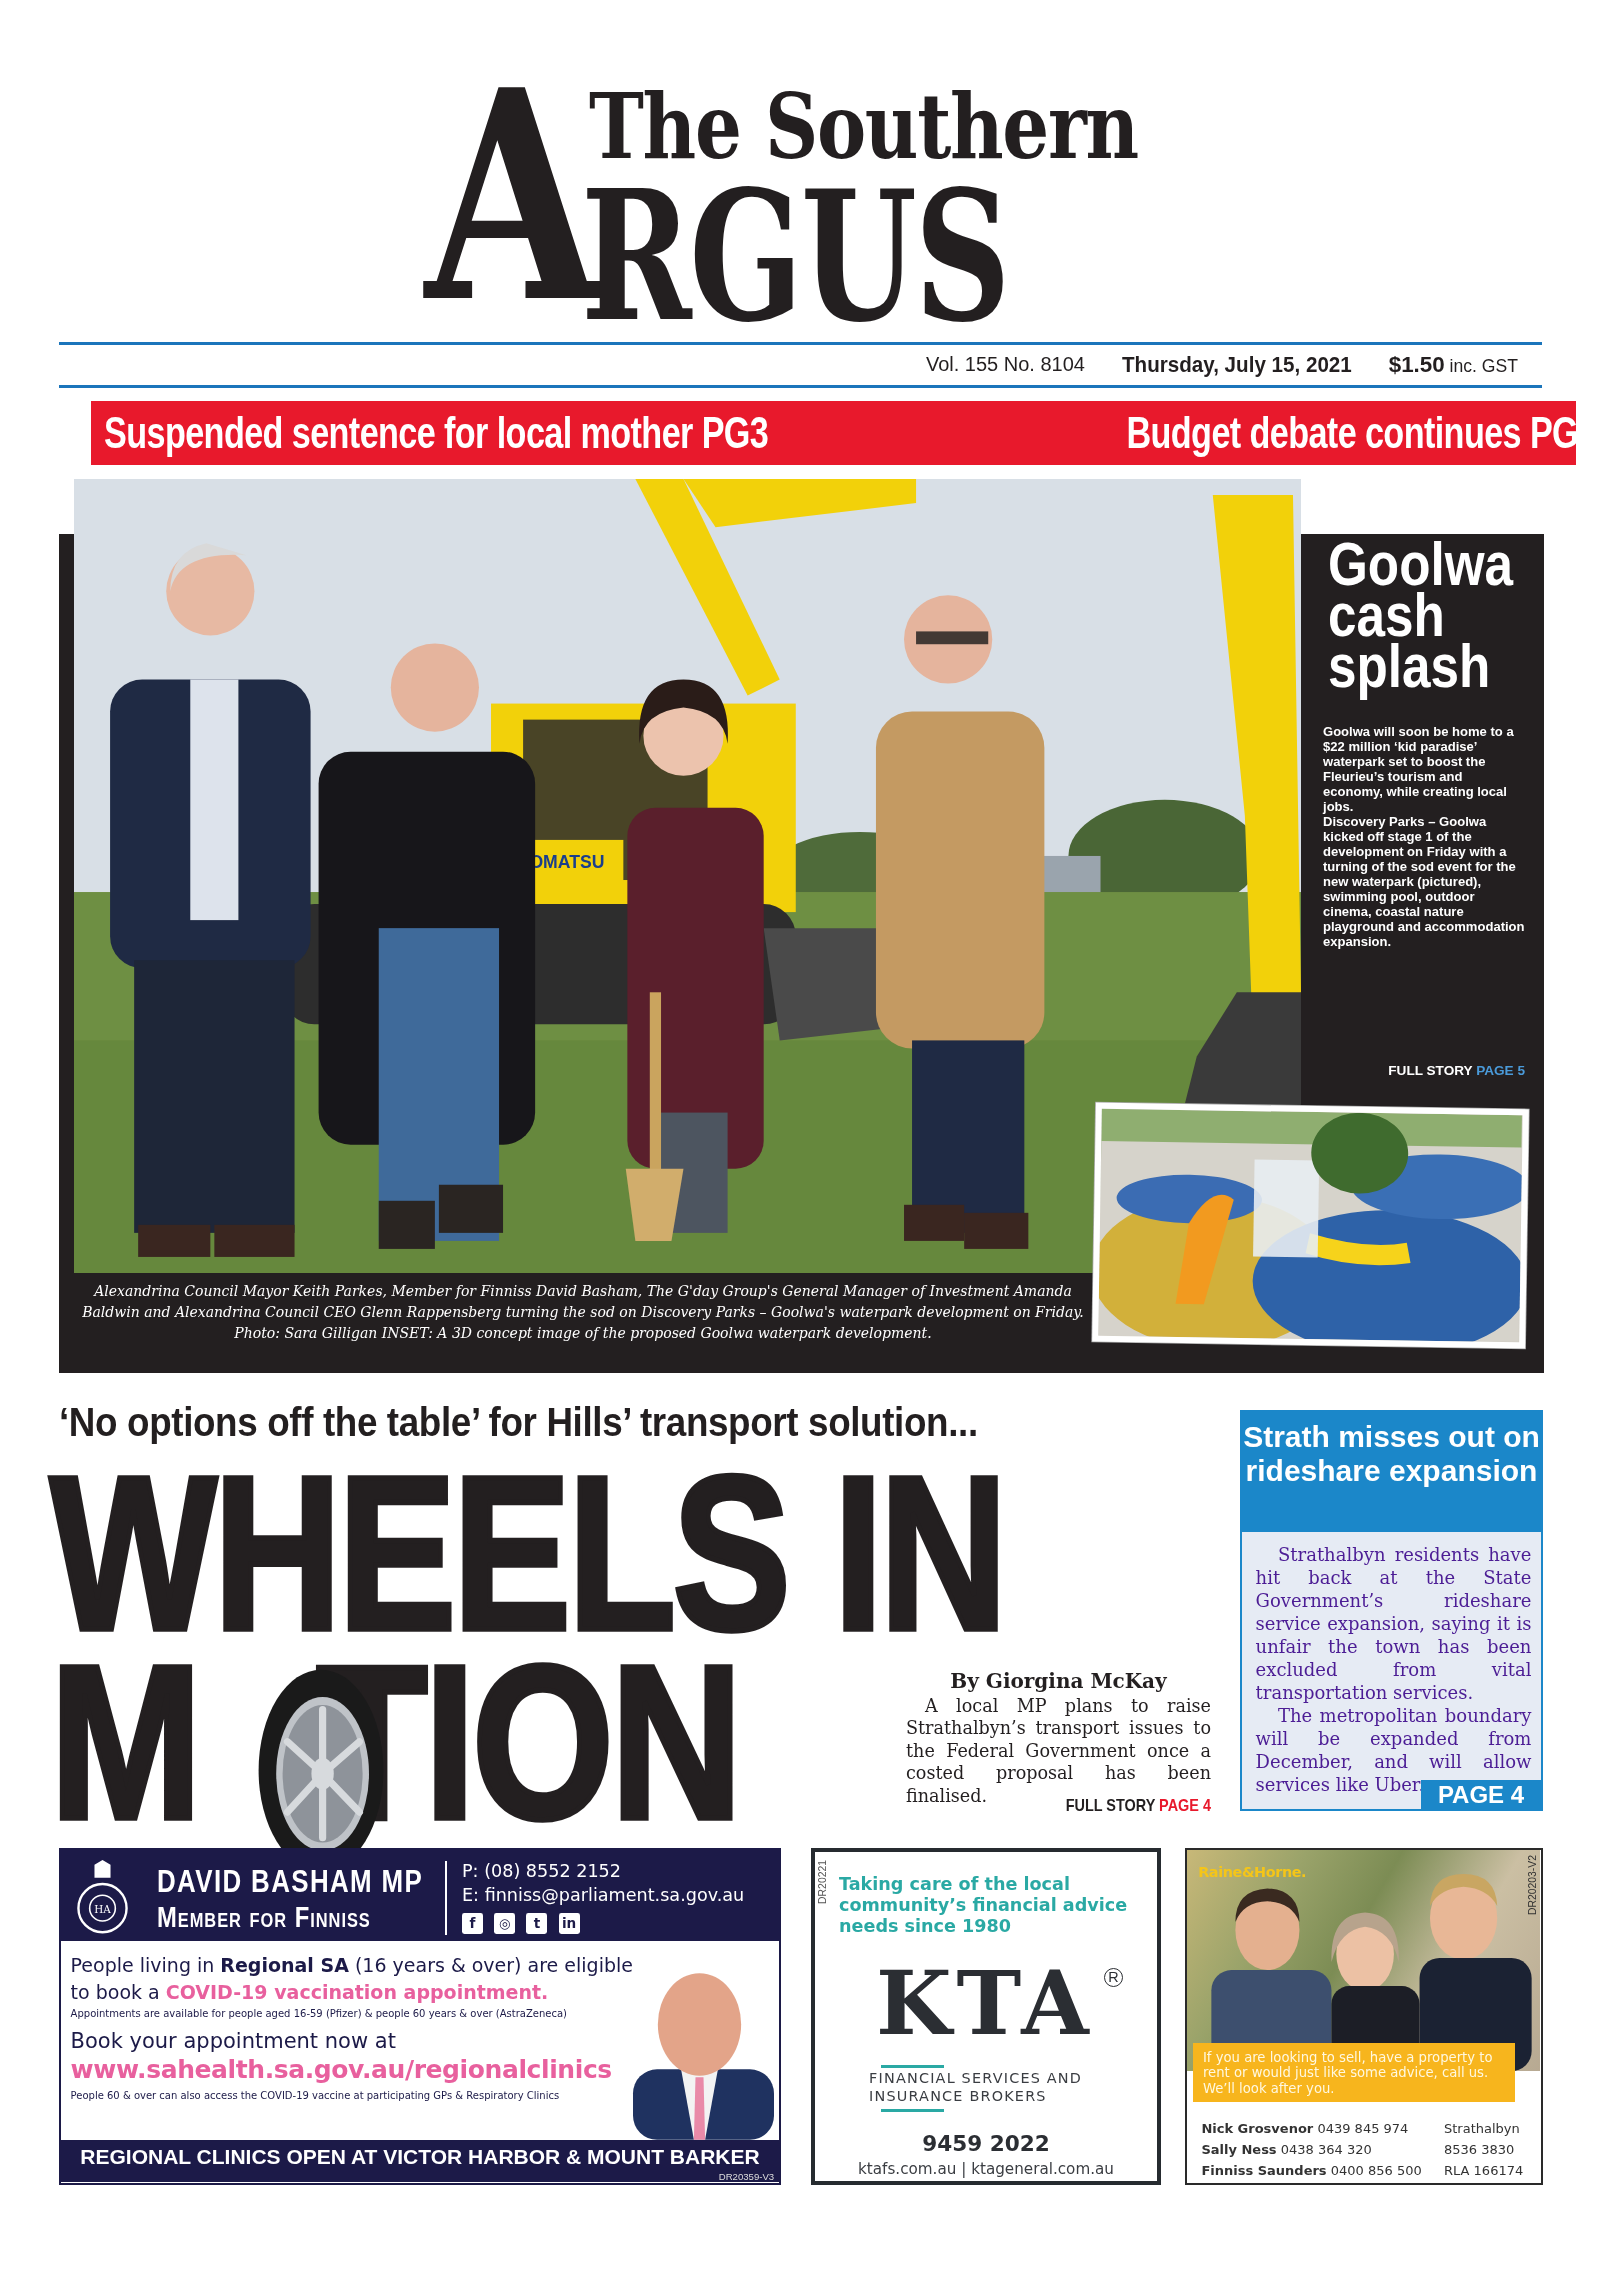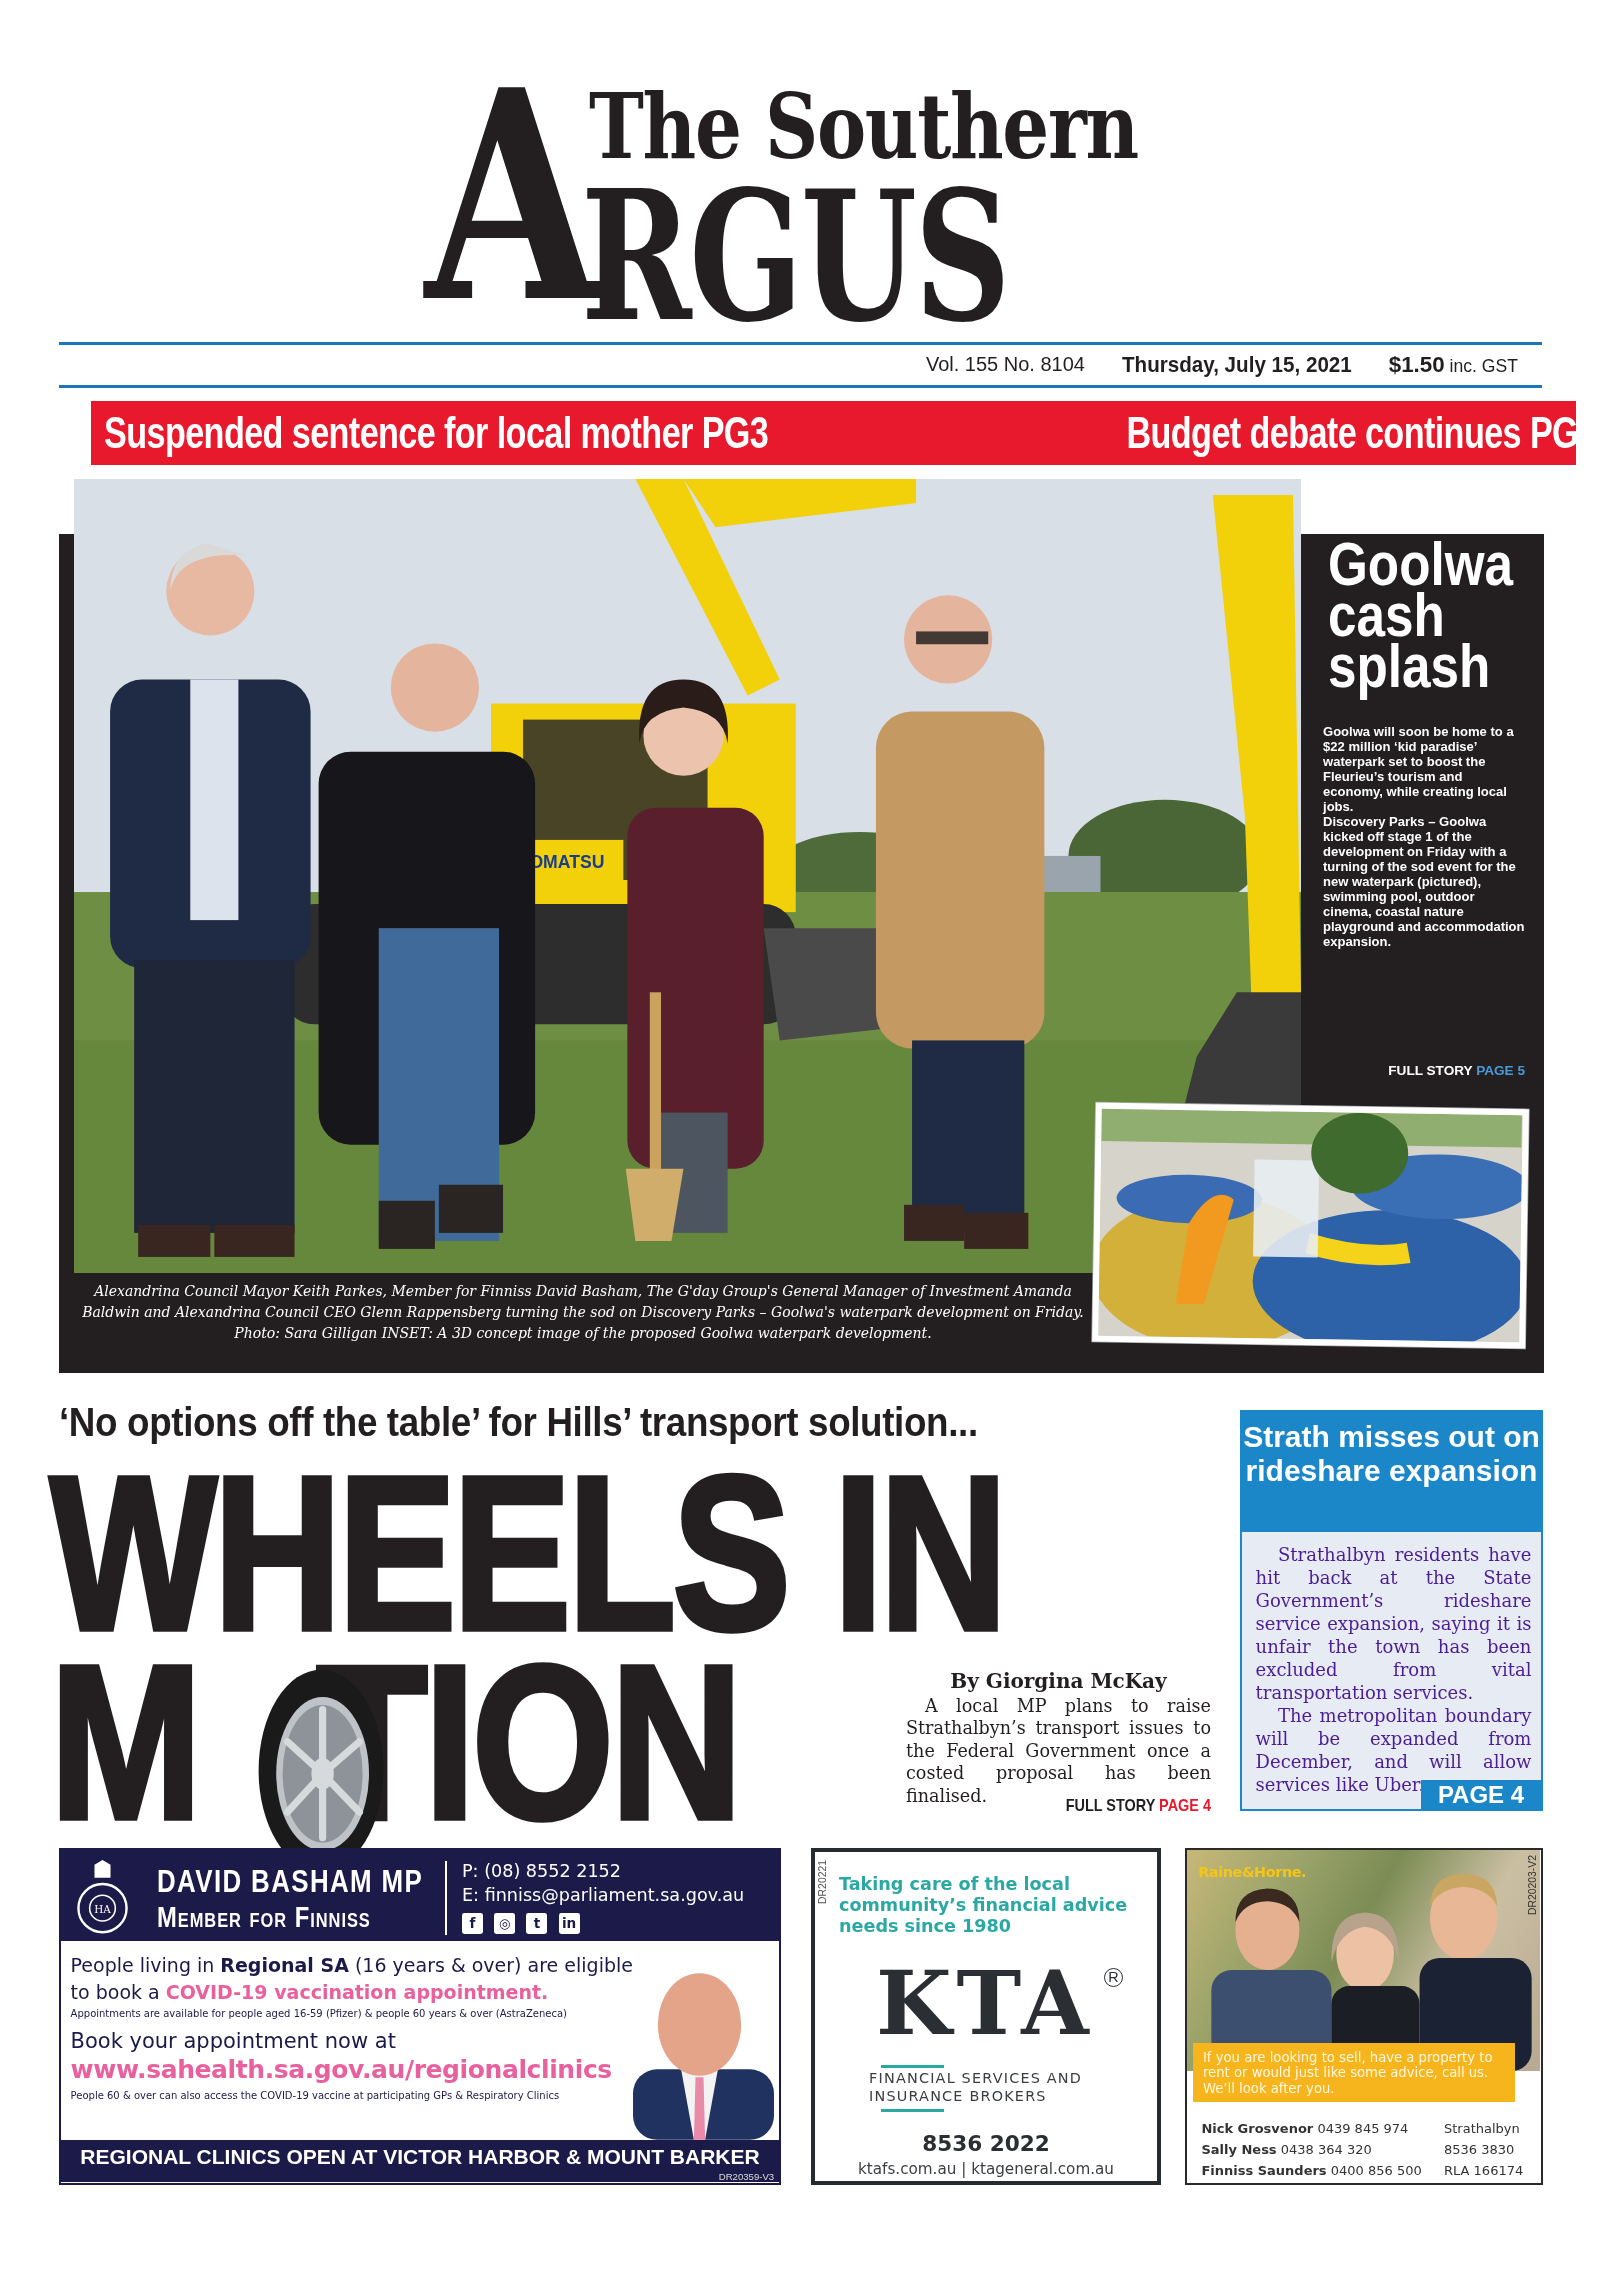--- a/index.html
+++ b/index.html
@@ -313,21 +313,21 @@
   <span class="kta-code">DR20221</span>
   <div class="kta-tag">Taking care of the local community’s financial advice needs since 1980</div>
   <div class="kta-logo">KTA</div>
   <div class="kta-reg">R</div>
   <div class="kta-bar b1"></div>
   <div class="kta-sub">
     <div>FINANCIAL SERVICES AND</div>
     <div>INSURANCE BROKERS</div>
   </div>
   <div class="kta-bar b2"></div>
-  <div class="kta-phone">8536 2022</div>
+  <div class="kta-phone">9459 2022</div>
   <div class="kta-web">ktafs.com.au | ktageneral.com.au</div>
 </div>
 
 <div class="ad ad-rh">
   <div class="rh-photo">
     <svg viewBox="0 0 440 276" width="353" height="221">
       <ellipse cx="100" cy="100" rx="40" ry="50" fill="#e4b08f"></ellipse>
       <path d="M60,90 Q60,50 100,48 Q140,50 140,90 Q130,65 100,64 Q70,65 60,90 Z" fill="#3a2a20"></path>
       <rect x="30" y="150" width="150" height="126" rx="25" fill="#3d4f6e"></rect>
       <ellipse cx="222" cy="130" rx="36" ry="46" fill="#ecc1a4"></ellipse>

